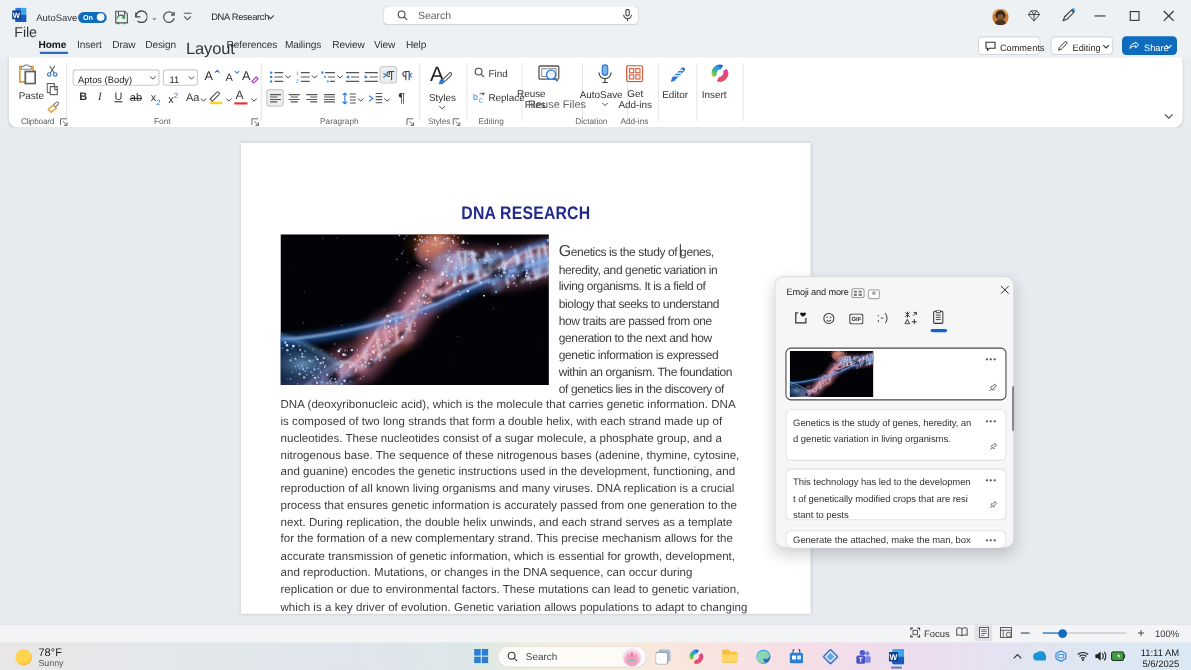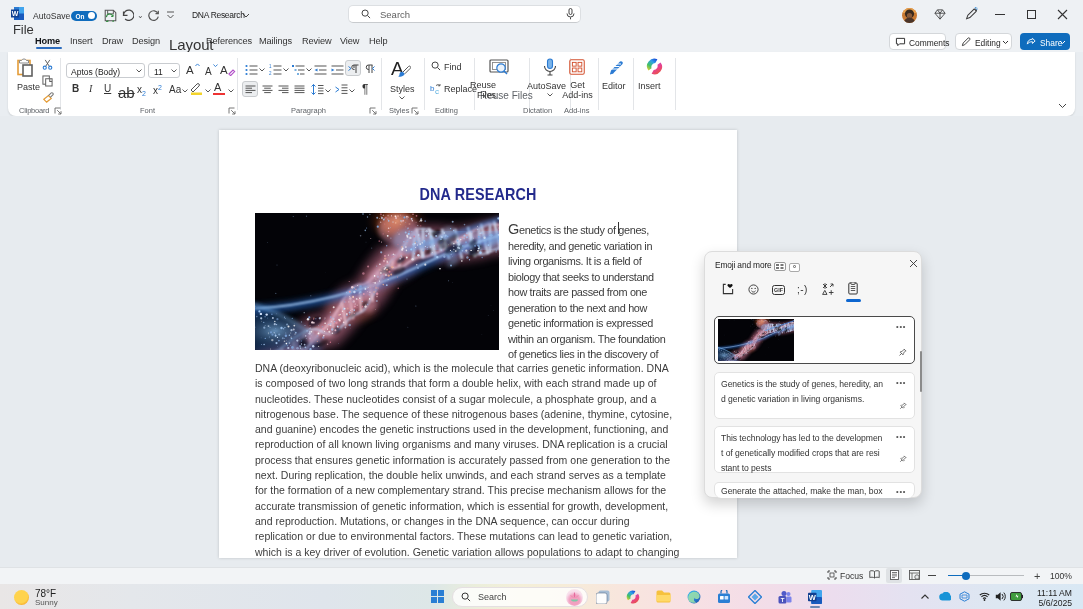--- a/index.html
+++ b/index.html
@@ -213,21 +213,21 @@
 <svg class="abs" style="left:212.5px;top:63.5px" width="5" height="3.5" viewBox="0 0 6 4">
     <path d="M0.5 0.5 L3 3 L5.5 0.5" fill="none" stroke="#2b7bd3" stroke-width="1.1"></path>
   </svg>
 <div class="abs" style="left:220px;top:63.5px;font-size:11.5px;color:#333">A</div>
 <svg class="abs" style="left:228px;top:68px" width="8" height="8" viewBox="0 0 8 8">
     <path d="M1 6 l4 -4 1.6 1.6 -4 4 z" fill="none" stroke="#b14fc8" stroke-width="1.2"></path>
   </svg>
 <div class="abs" style="left:72px;top:83px;font-size:10px;font-weight:bold;color:#333">B</div>
 <div class="abs" style="left:89px;top:83px;font-size:10px;font-style:italic;font-family:'Liberation Serif',serif;color:#333">I</div>
 <div class="abs" style="left:104px;top:83px;font-size:10px;text-decoration:underline;color:#333">U</div>
-<div class="abs" style="left:118px;top:84px;font-size:15px;text-decoration:line-through;color:#333">ab</div>
+<div class="abs" style="left:118px;top:84px;font-size:10px;text-decoration:line-through;color:#333">ab</div>
 <div class="abs" style="left:137px;top:84px;font-size:10px;color:#333">x<sub style="font-size:7px;color:#2b7bd3">2</sub></div>
 <div class="abs" style="left:153px;top:84px;font-size:10px;color:#333">x<sup style="font-size:7px;color:#2b7bd3">2</sup></div>
 <div class="abs" style="left:169px;top:84px;font-size:10px;color:#333">Aa</div>
 <svg class="abs" style="left:182px;top:89px" width="6" height="4" viewBox="0 0 6 4">
     <path d="M0.5 0.5 l2.5 2.5 L5.5 0.5" fill="none" stroke="#444" stroke-width="0.9"></path>
   </svg>
 <svg class="abs" style="left:190px;top:82px" width="13" height="13" viewBox="0 0 13 13">
   <path d="M1 8 l6 -6 a1.4 1.4 0 0 1 2 2 l-6 6 z" fill="none" stroke="#555" stroke-width="1"></path>
   <rect x="1" y="10.5" width="11" height="2.5" fill="#f3d42c"></rect>
 </svg>

